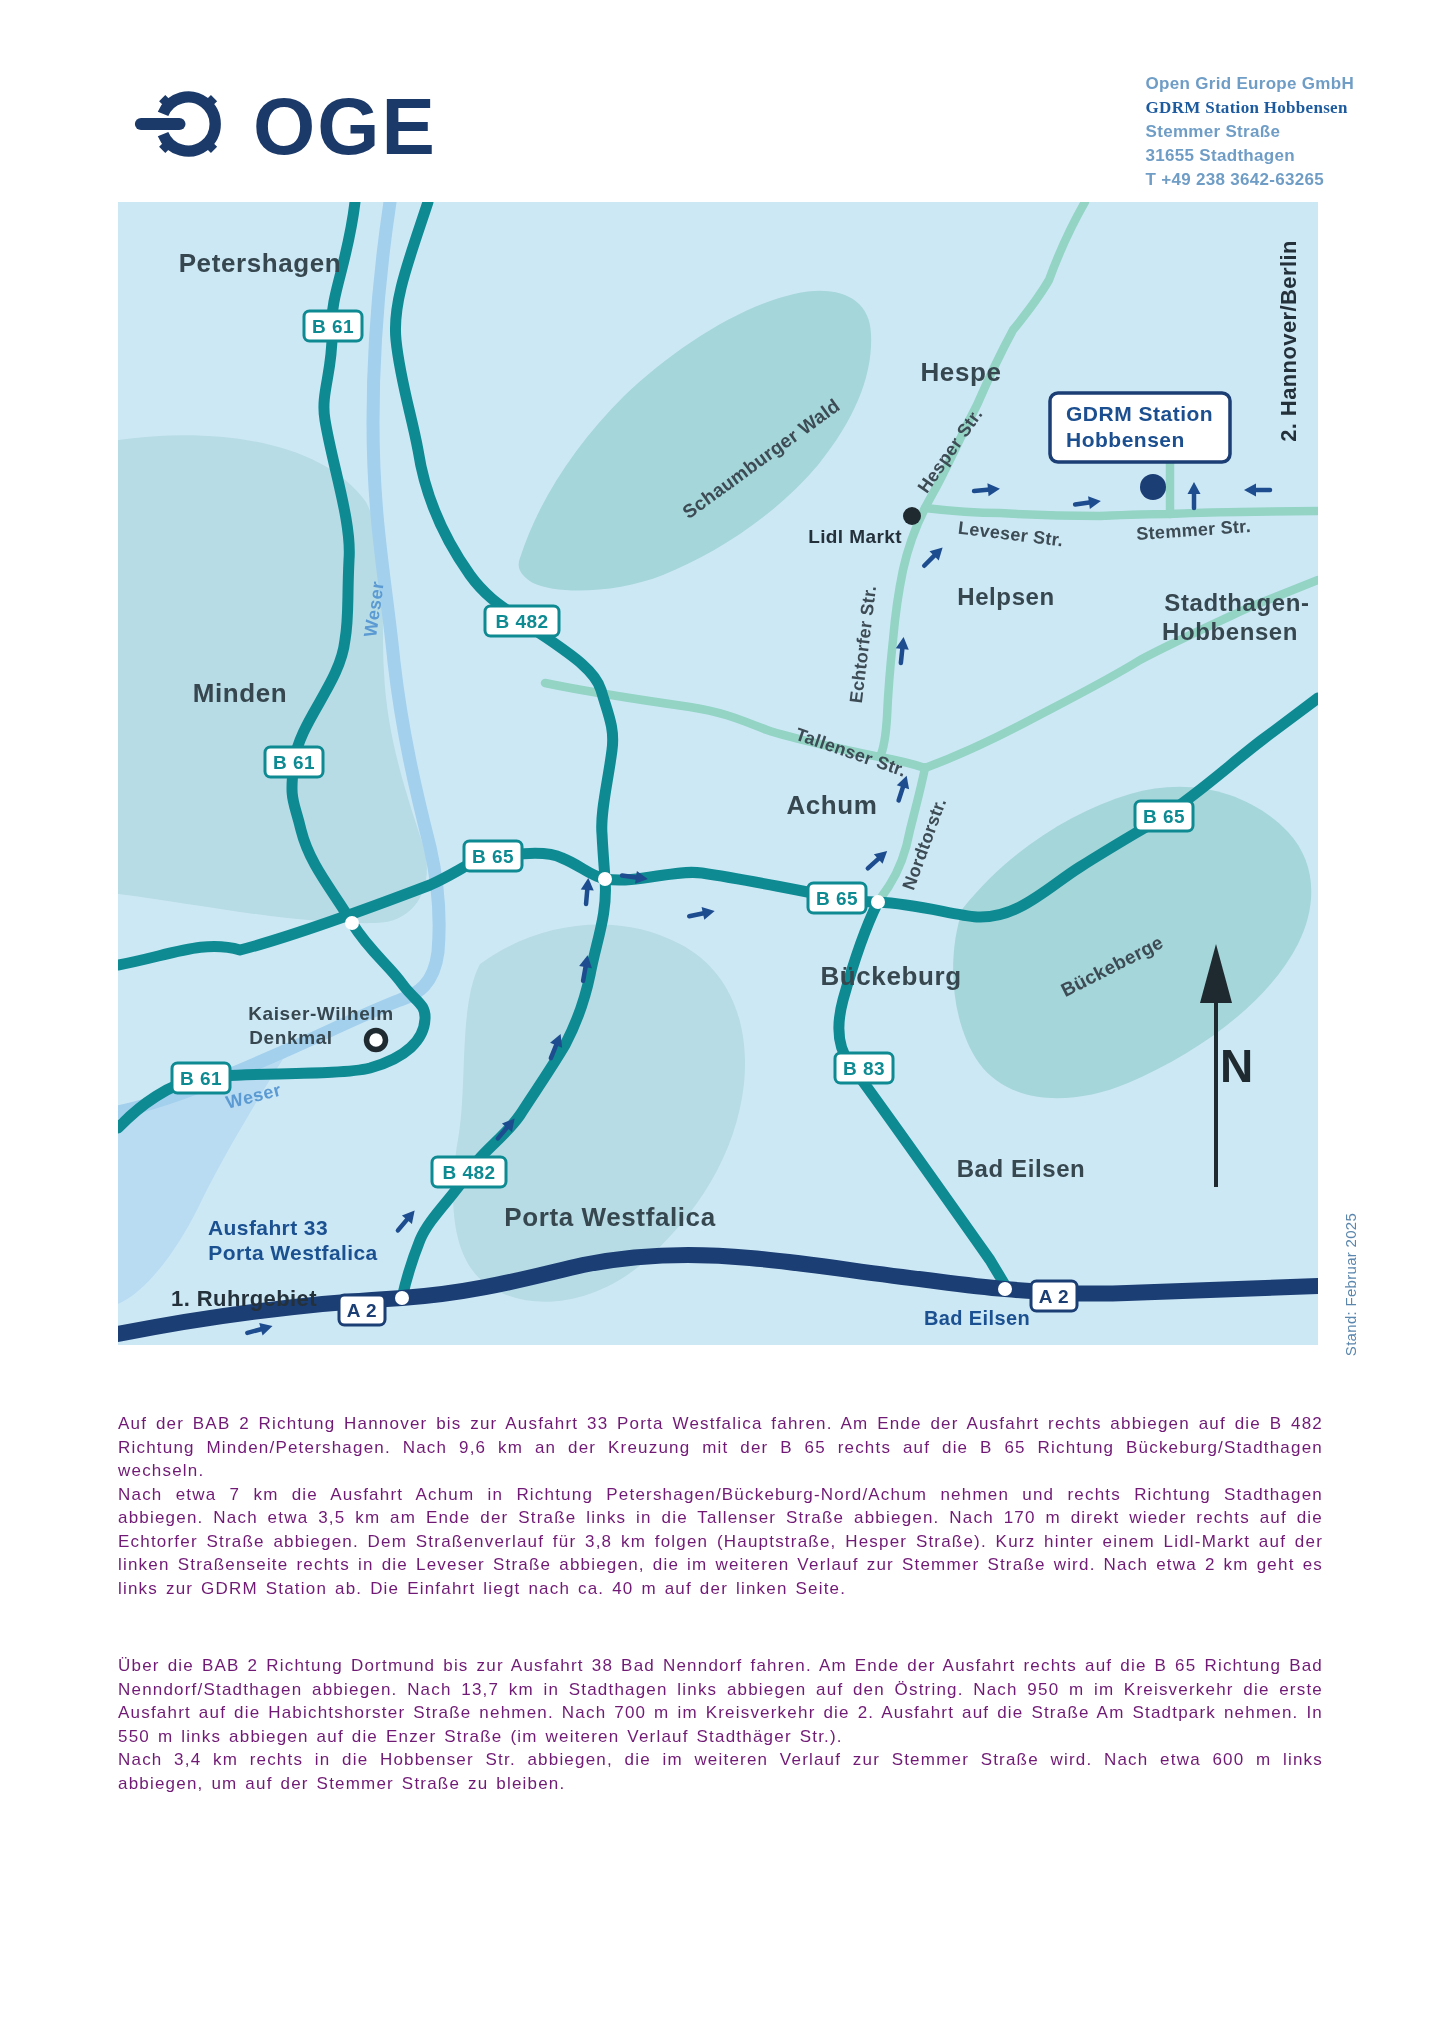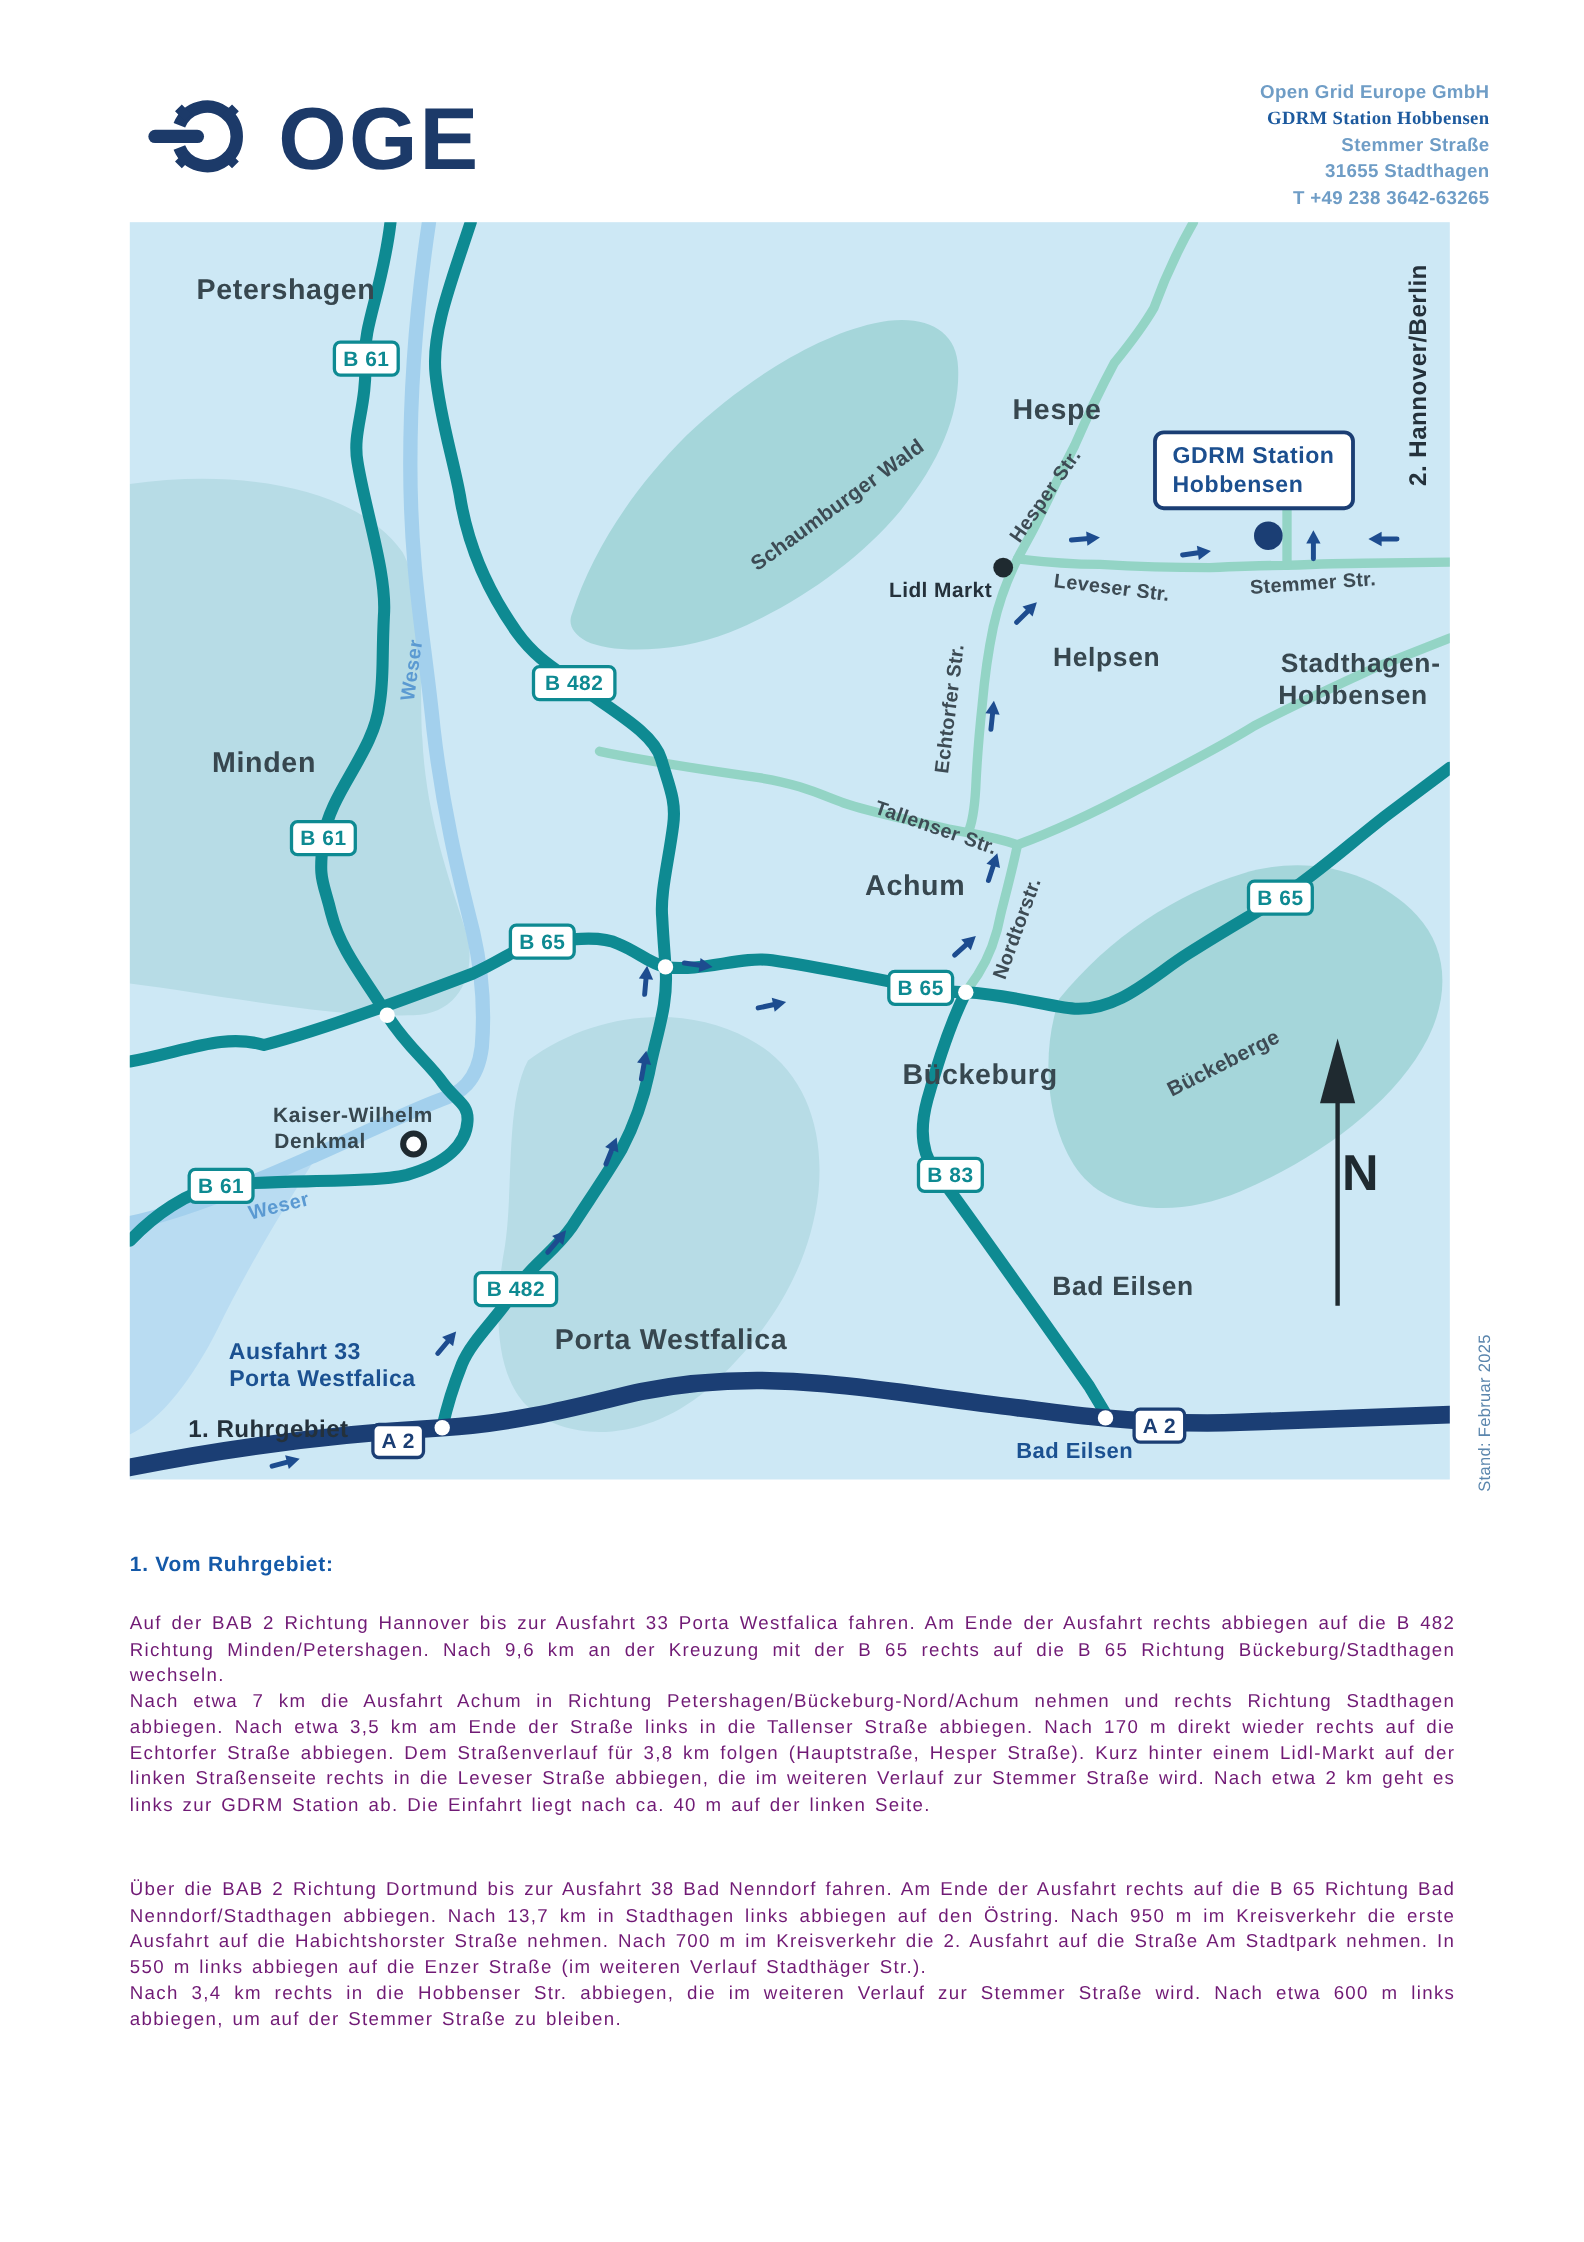--- a/index.html
+++ b/index.html
@@ -2,21 +2,21 @@
 <html><head>
 <meta charset="utf-8">
 <style>
   html,body{margin:0;padding:0;background:#ffffff;}
   .page{position:relative;width:1440px;height:2038px;background:#ffffff;overflow:hidden;
         font-family:"Liberation Sans", sans-serif;padding-left:44px;}
   
   .logo-icon{position:absolute;left:131px;top:76px;width:102px;height:96px;}
   .logo-text{position:absolute;left:253px;top:84px;font-size:80px;line-height:86px;
              font-weight:bold;color:#1c3a69;letter-spacing:2px;}
-  .address{position:absolute;right:130px;top:72px;text-align:right;font-size:17px;
+  .address{position:absolute;right:130px;top:72px;text-align:left;font-size:17px;
            line-height:24px;color:#6f9dc6;font-weight:600;letter-spacing:0.3px;}
   .address .bold{color:#1d5a9e;font-weight:bold;font-family:Liberation Serif, serif;}
   
   .map{position:absolute;left:118px;top:202px;width:1200px;height:1143px;background:#cde8f5;}
   .map svg{display:block;}
   text{font-family:"Liberation Sans", sans-serif;}
   .town{fill:#37474f;font-weight:600;letter-spacing:0.6px;}
   .street{fill:#3d4b54;font-weight:600;letter-spacing:0.3px;}
   .water{fill:#5b9ad2;font-weight:bold;letter-spacing:0.5px;}
   .navy{fill:#1b5191;font-weight:bold;letter-spacing:0.4px;}
@@ -225,21 +225,20 @@
           <polygon points="1098,742 1082,801 1114,801" fill="#1f2a30"></polygon>
           <text x="1102" y="880" font-size="46" font-weight="bold" fill="#1f2a30">N</text>
         </g>
       </svg>
   </div>
 
   <div class="stand-note">Stand: Februar 2025</div>
 
   <div class="sections">
     <div class="sec">
-      <h2 class="sec-heading">1. Vom Ruhrgebiet:</h2>
       <p class="body-par">Auf der BAB 2 Richtung Hannover bis zur Ausfahrt 33 Porta Westfalica fahren. Am Ende der Ausfahrt rechts abbiegen auf die B 482 Richtung Minden/Petershagen. Nach 9,6 km an der Kreuzung mit der B 65 rechts auf die B 65 Richtung Bückeburg/Stadthagen wechseln.</p>
       <p class="body-par">Nach etwa 7 km die Ausfahrt Achum in Richtung Petershagen/Bückeburg-Nord/Achum nehmen und rechts Richtung Stadthagen abbiegen. Nach etwa 3,5 km am Ende der Straße links in die Tallenser Straße abbiegen. Nach 170 m direkt wieder rechts auf die Echtorfer Straße abbiegen. Dem Straßenverlauf für 3,8 km folgen (Hauptstraße, Hesper Straße). Kurz hinter einem Lidl-Markt auf der linken Straßenseite rechts in die Leveser Straße abbiegen, die im weiteren Verlauf zur Stemmer Straße wird. Nach etwa 2 km geht es links zur GDRM Station ab. Die Einfahrt liegt nach ca. 40 m auf der linken Seite.</p>
     </div>
     <div class="sec">
       <p class="body-par">Über die BAB 2 Richtung Dortmund bis zur Ausfahrt 38 Bad Nenndorf fahren. Am Ende der Ausfahrt rechts auf die B 65 Richtung Bad Nenndorf/Stadthagen abbiegen. Nach 13,7 km in Stadthagen links abbiegen auf den Östring. Nach 950 m im Kreisverkehr die erste Ausfahrt auf die Habichtshorster Straße nehmen. Nach 700 m im Kreisverkehr die 2. Ausfahrt auf die Straße Am Stadtpark nehmen. In 550 m links abbiegen auf die Enzer Straße (im weiteren Verlauf Stadthäger Str.).</p>
       <p class="body-par">Nach 3,4 km rechts in die Hobbenser Str. abbiegen, die im weiteren Verlauf zur Stemmer Straße wird. Nach etwa 600 m links abbiegen, um auf der Stemmer Straße zu bleiben.</p>
     </div>
   </div>
 
 </div>

